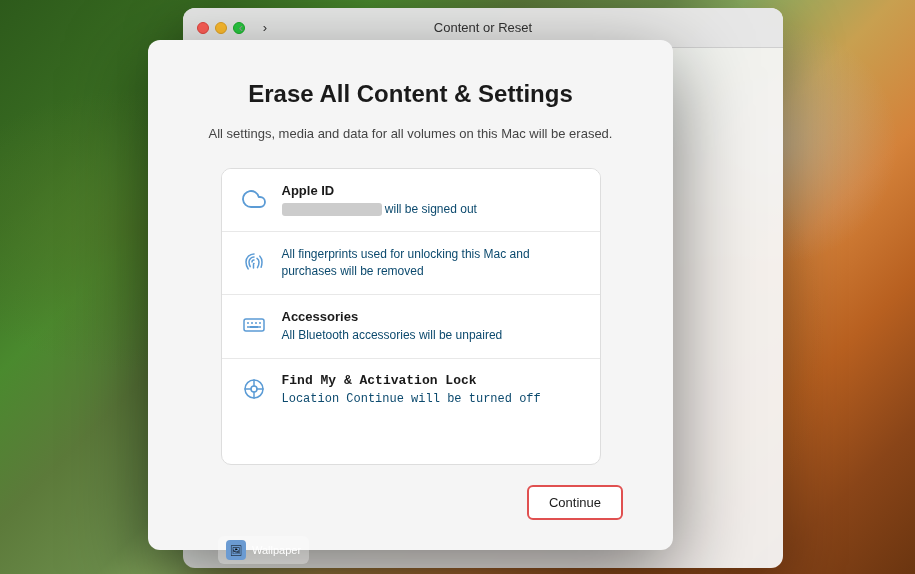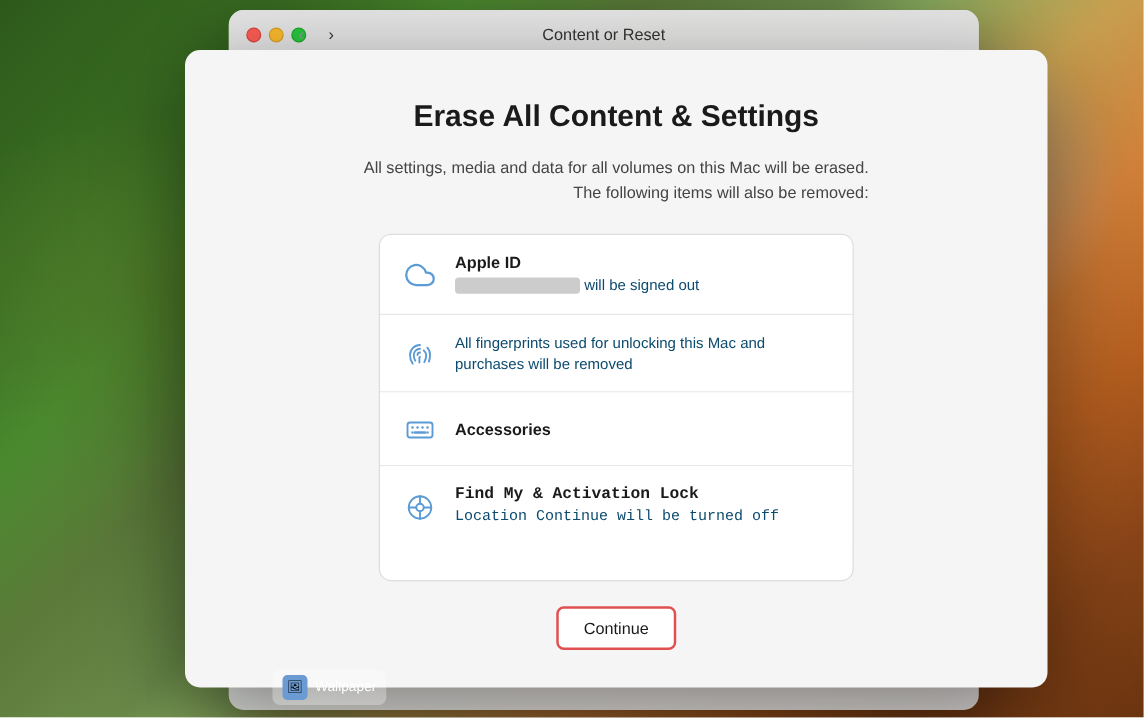--- a/index.html
+++ b/index.html
@@ -110,21 +110,21 @@
       font-size: 13px;
       font-weight: 500;
       color: #333;
     }
 
     
     .dialog-window {
       position: absolute;
       top: 40px;
       left: 148px;
-      width: 690px;
+      width: 525px;
       height: 510px;
       background: #f5f5f5;
       border-radius: 12px;
       box-shadow: 0 25px 80px rgba(0,0,0,0.5);
       overflow: hidden;
     }
 
     .dialog-content {
       padding: 40px 50px 30px;
       display: flex;
@@ -157,21 +157,21 @@
       gap: 0;
       border: 1px solid #ddd;
       border-radius: 10px;
       overflow: hidden;
       background: white;
       flex: 1;
     }
 
     .list-item {
       display: flex;
-      align-items: center;
+      align-items: flex-start;
       padding: 14px 18px;
       border-bottom: 1px solid #e8e8e8;
       background: white;
       gap: 14px;
     }
 
     .list-item:last-child {
       border-bottom: none;
       font-family: Liberation Mono, monospace;
     }
@@ -210,21 +210,21 @@
       color: transparent;
       border-radius: 3px;
       width: 100px;
       height: 13px;
       vertical-align: middle;
     }
 
     .dialog-footer {
       width: 100%;
       display: flex;
-      justify-content: center;
+      justify-content: flex-end;
       padding-top: 20px;
     }
 
     .continue-btn {
       padding: 8px 20px;
       background: white;
       border: 2px solid #e05050;
       border-radius: 6px;
       font-size: 13px;
       font-weight: 500;
@@ -291,21 +291,20 @@
     </div>
     <span class="window-title">Content or Reset</span>
   </div>
 </div>
 
 <div class="dialog-window">
   <div class="dialog-content">
     <h1 class="dialog-title">Erase All Content &amp; Settings</h1>
     <p class="dialog-subtitle">
       <span>All settings, media and data for all volumes on this Mac will be erased.</span><br>
-      <span>The following items will also be removed:</span>
     </p>
 
     <div class="items-list">
 
       <div class="list-item">
         <div class="item-icon icon-cloud">
           <svg viewBox="0 0 24 24" fill="none" xmlns="http://www.w3.org/2000/svg">
             <path d="M18 10h-1.26A8 8 0 1 0 9 20h9a5 5 0 0 0 0-10z" stroke="#5b9bd5" stroke-width="1.8" fill="none" stroke-linecap="round" stroke-linejoin="round"></path>
           </svg>
         </div>
@@ -342,20 +341,21 @@
             <line x1="10" y1="10" x2="10" y2="10" stroke="#5b9bd5" stroke-width="2" stroke-linecap="round"></line>
             <line x1="14" y1="10" x2="14" y2="10" stroke="#5b9bd5" stroke-width="2" stroke-linecap="round"></line>
             <line x1="18" y1="10" x2="18" y2="10" stroke="#5b9bd5" stroke-width="2" stroke-linecap="round"></line>
             <line x1="6" y1="14" x2="6" y2="14" stroke="#5b9bd5" stroke-width="2" stroke-linecap="round"></line>
             <line x1="8" y1="14" x2="16" y2="14" stroke="#5b9bd5" stroke-width="2" stroke-linecap="round"></line>
             <line x1="18" y1="14" x2="18" y2="14" stroke="#5b9bd5" stroke-width="2" stroke-linecap="round"></line>
           </svg>
         </div>
         <div class="item-text">
           <span class="item-title">Accessories</span>
+          <span class="item-desc">All Bluetooth accessories will be unpaired</span>
         </div>
       </div>
 
       <div class="list-item">
         <div class="item-icon icon-findmy">
           <svg viewBox="0 0 24 24" fill="none" xmlns="http://www.w3.org/2000/svg">
             <circle cx="12" cy="12" r="9" stroke="#5b9bd5" stroke-width="1.5"></circle>
             <circle cx="12" cy="12" r="3" stroke="#5b9bd5" stroke-width="1.5"></circle>
             <line x1="12" y1="3" x2="12" y2="9" stroke="#5b9bd5" stroke-width="1.5" stroke-linecap="round"></line>
             <line x1="12" y1="15" x2="12" y2="21" stroke="#5b9bd5" stroke-width="1.5" stroke-linecap="round"></line>

